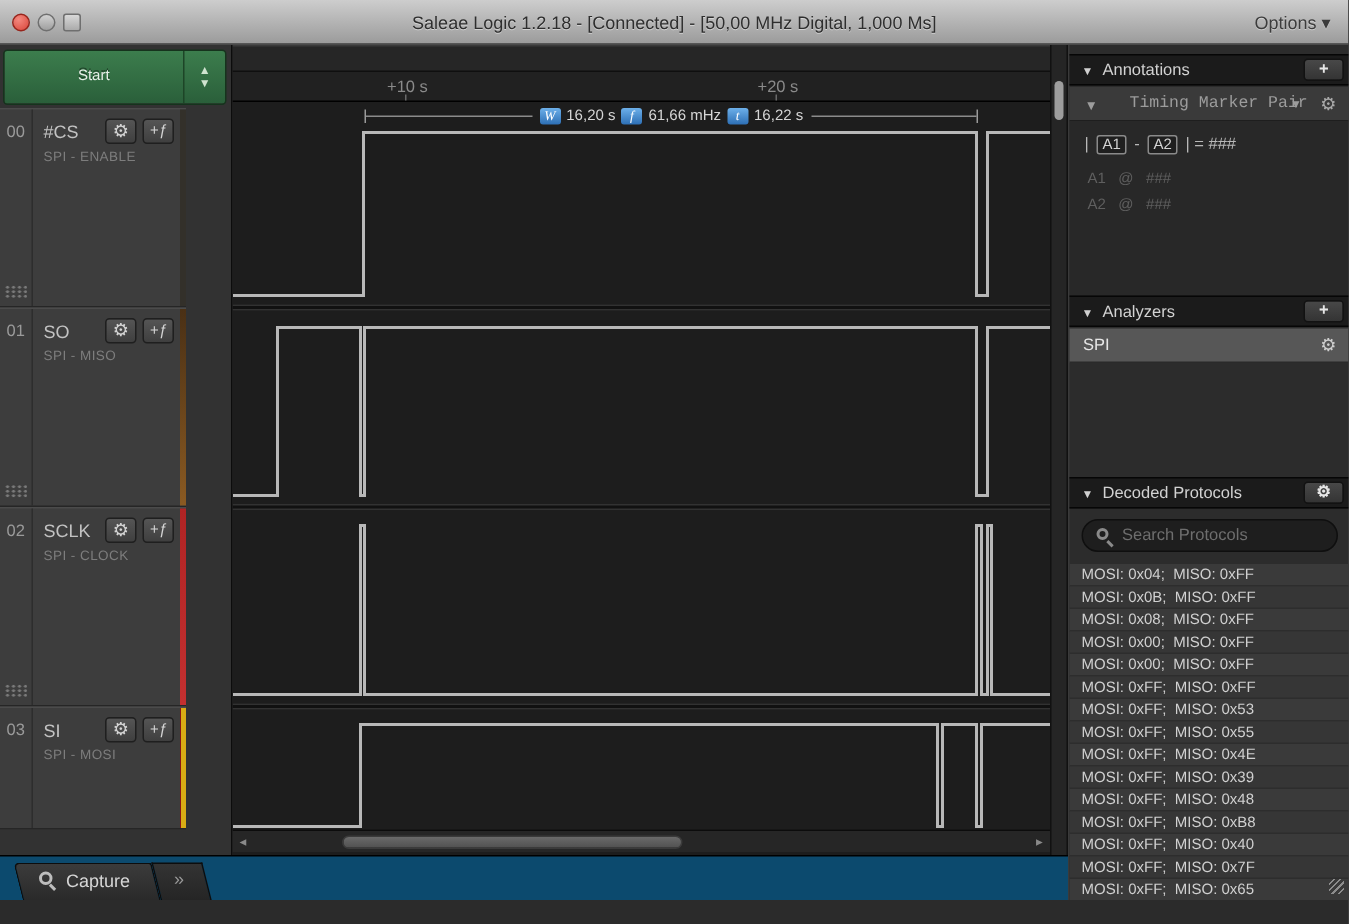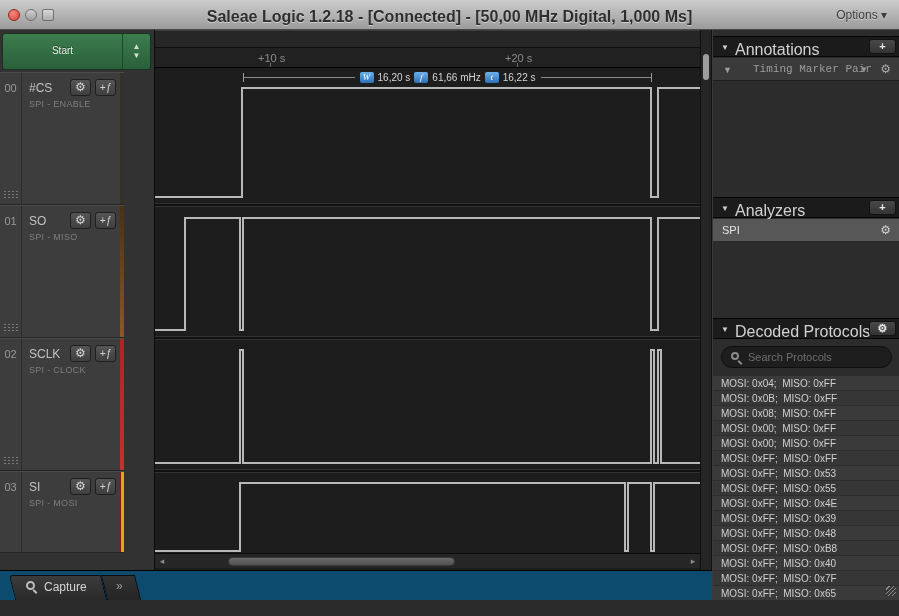--- a/index.html
+++ b/index.html
@@ -6,22 +6,22 @@
   #screen{position:relative;width:899px;height:616px;overflow:hidden;
     font-family:"Liberation Sans",sans-serif;background:#2b2b2b;
     -webkit-font-smoothing:antialiased;}
   
   .titlebar{position:absolute;left:0;top:0;width:899px;height:30px;
     background:linear-gradient(#cdcdcd,#9b9b9b);border-bottom:1px solid #4a4a4a;box-sizing:border-box;}
   .tl{position:absolute;top:9px;width:12px;height:12px;border-radius:50%;box-sizing:border-box;}
   .tl.close{left:8px;background:radial-gradient(circle at 35% 30%,#f4897f,#d8453a);border:1px solid #97251c;}
   .tl.min{left:25px;background:linear-gradient(#d2d2d2,#9f9f9f);border:1px solid #6f6f6f;}
   .tl.proxy{left:42px;border-radius:2px;background:linear-gradient(#d8d8d8,#ababab);border:1px solid #6f6f6f;}
-  .title-text{position:absolute;left:0;right:0;top:8px;text-align:center;font-size:16px;color:#2e2e2e;
-    text-shadow:0 1px 0 rgba(255,255,255,.45);font-weight:bold;}
+  .title-text{position:absolute;left:0;right:0;top:8px;text-align:center;font-size:12px;color:#2e2e2e;
+    text-shadow:0 1px 0 rgba(255,255,255,.45);}
   .options-btn{position:absolute;right:12px;top:8px;font-size:12px;color:#3c3c3c;
     text-shadow:0 1px 0 rgba(255,255,255,.4);cursor:default;}
   
   .left-panel{position:absolute;left:0;top:30px;width:155px;height:540px;background:#323232;
     border-right:1px solid #0c0c0c;box-sizing:border-box;}
   .start-btn{position:absolute;left:2px;top:3px;width:149px;height:37px;border-radius:3px;
     background:linear-gradient(#3c7d4d,#2a5f3a);border:1px solid #16331d;box-sizing:border-box;display:flex;}
   .start-label{flex:1;text-align:center;line-height:34px;font-size:10px;color:#e9efe9;text-shadow:0 -1px 0 rgba(0,0,0,.4);}
   .start-arrows{width:27px;border-left:1px solid #1d4527;display:flex;flex-direction:column;
     align-items:center;justify-content:center;gap:1px;}
@@ -69,21 +69,21 @@
     background:linear-gradient(#6a6a6a,#515151);border:1px solid #3a3a3a;box-sizing:border-box;}
   .vscroll{position:absolute;left:700px;top:30px;width:12px;height:540px;background:#252525;
     border-left:1px solid #111;border-right:1px solid #111;box-sizing:border-box;}
   .vs-thumb{position:absolute;left:2px;top:24px;width:6px;height:26px;border-radius:3px;background:#9d9d9d;}
   
   .sidebar{position:absolute;left:712px;top:30px;width:187px;height:570px;background:#2c2c2c;
     border-left:1px solid #3a3a3a;box-sizing:border-box;}
   .sec-header{position:absolute;left:0;width:187px;height:21px;background:#1b1b1b;
     border-top:1px solid #060606;border-bottom:1px solid #060606;box-sizing:border-box;}
   .sec-caret{position:absolute;left:8px;top:6px;font-size:8px;color:#d0d0d0;}
-  .sec-title{position:absolute;left:22px;top:4px;font-size:16px;color:#d2d2d2;}
+  .sec-title{position:absolute;left:22px;top:4px;font-size:11px;color:#d2d2d2;}
   .sec-btn{position:absolute;right:4px;top:2px;width:27px;height:15px;border-radius:3px;
     background:linear-gradient(#484848,#343434);border:1px solid #121212;box-sizing:border-box;
     color:#e6e6e6;font-size:11px;font-weight:bold;text-align:center;line-height:13px;}
   .marker-row{position:absolute;left:0;top:28px;width:187px;height:23px;background:#3a3a3a;
     border-bottom:1px solid #1e1e1e;box-sizing:border-box;}
   .pin-icon{position:absolute;left:10px;top:7px;font-size:9px;color:#9d9d9d;}
   .marker-label{position:absolute;left:40px;top:5px;font-size:11px;color:#9c9c9c;font-family:Liberation Mono, monospace;}
   .marker-caret{position:absolute;right:32px;top:7px;font-size:8px;color:#9c9c9c;}
   .marker-gear{position:absolute;right:9px;top:4px;font-size:12px;color:#aaa;}
   .anno-body{position:absolute;left:0;top:51px;width:187px;height:116px;background:#282828;}
@@ -245,20 +245,31 @@
       <span class="sec-caret">▼</span>
       <span class="sec-title">Annotations</span>
       <span class="sec-btn"><span>+</span></span>
     </div>
     <div class="marker-row">
       <span class="pin-icon">▼</span>
       <span class="marker-label">Timing Marker Pair</span>
       <span class="marker-caret">▼</span>
       <span class="marker-gear">⚙</span>
     </div>
+    <div class="anno-body">
+      <div class="formula">
+        <span>|</span>
+        <span class="chip">A1</span>
+        <span>-</span>
+        <span class="chip">A2</span>
+        <span>| = ###</span>
+      </div>
+      <div class="dim-row" style="top:33px;">A1   @   ###</div>
+      <div class="dim-row" style="top:50px;">A2   @   ###</div>
+    </div>
 
     <div class="sec-header" style="top:167px;">
       <span class="sec-caret">▼</span>
       <span class="sec-title">Analyzers</span>
       <span class="sec-btn"><span>+</span></span>
     </div>
     <div class="analyzer-item">
       <span class="analyzer-name">SPI</span>
       <span class="analyzer-gear">⚙</span>
     </div>

